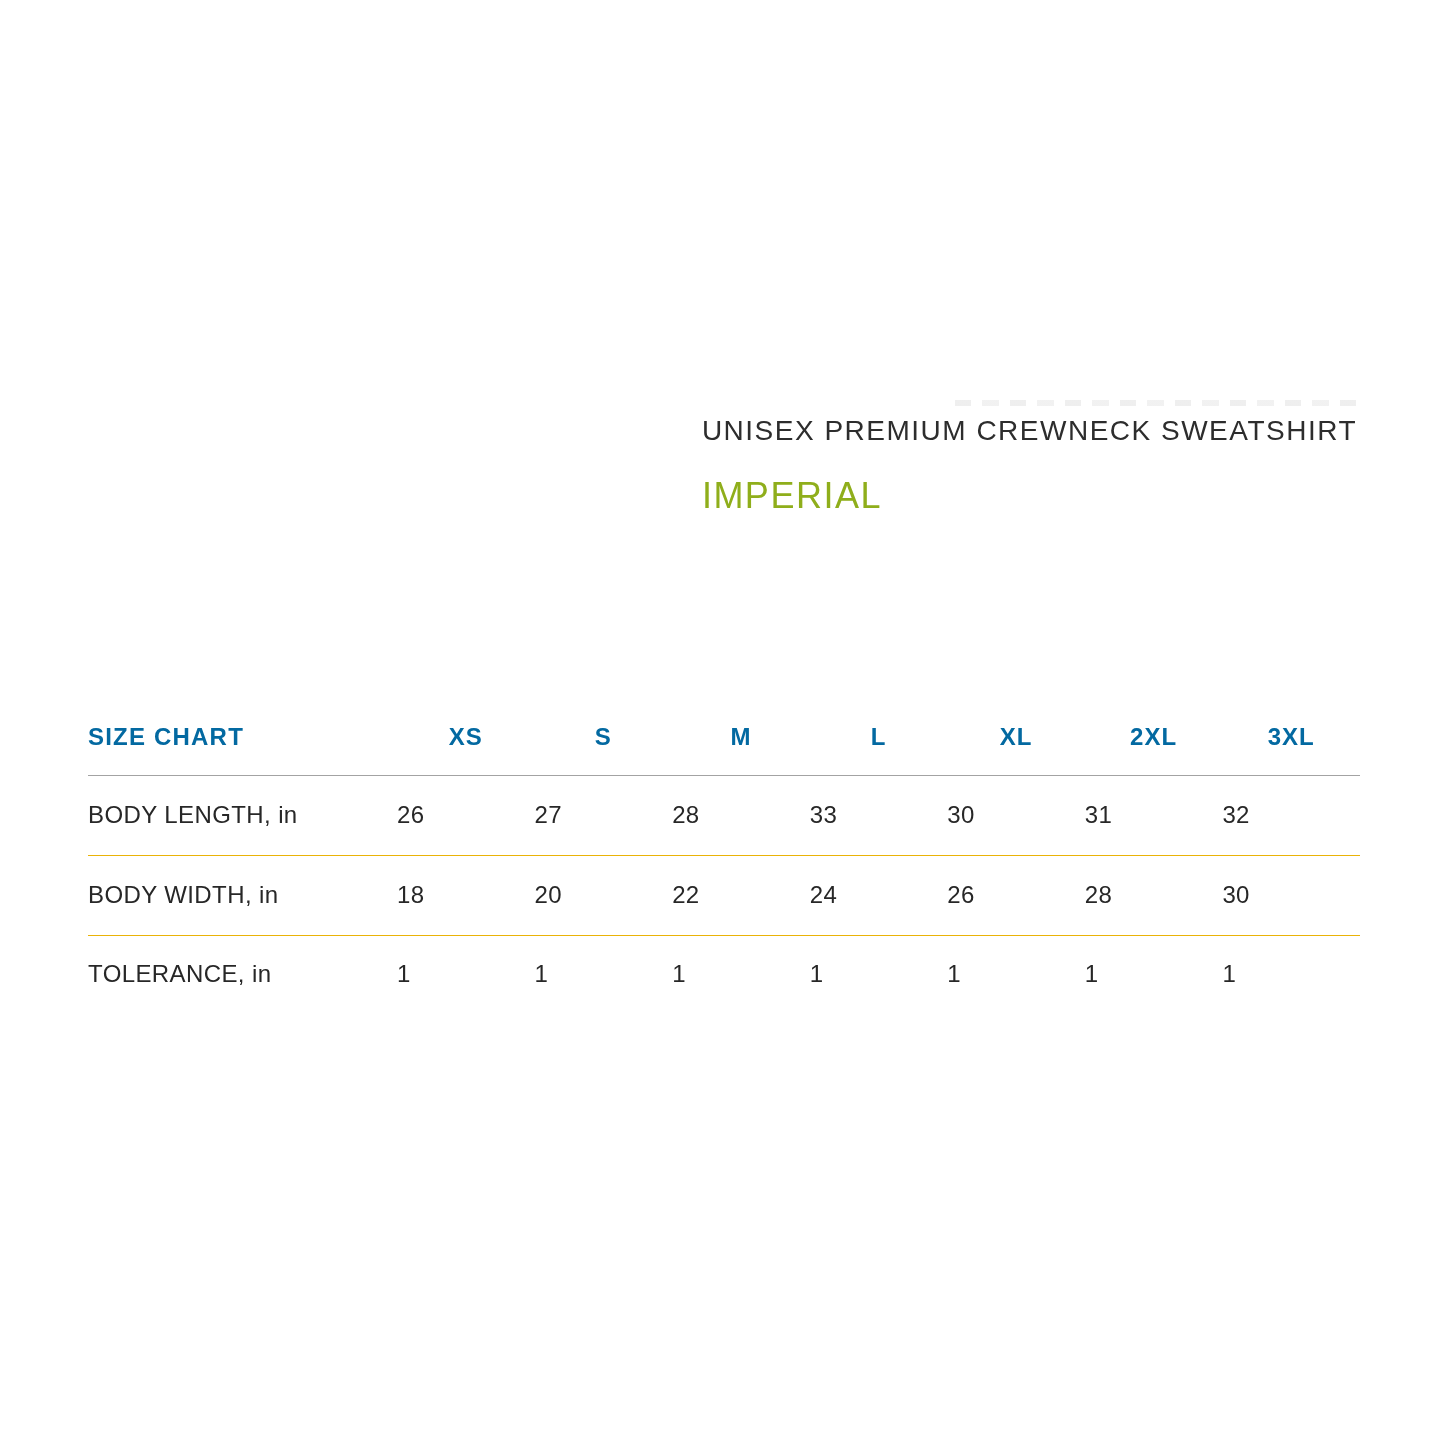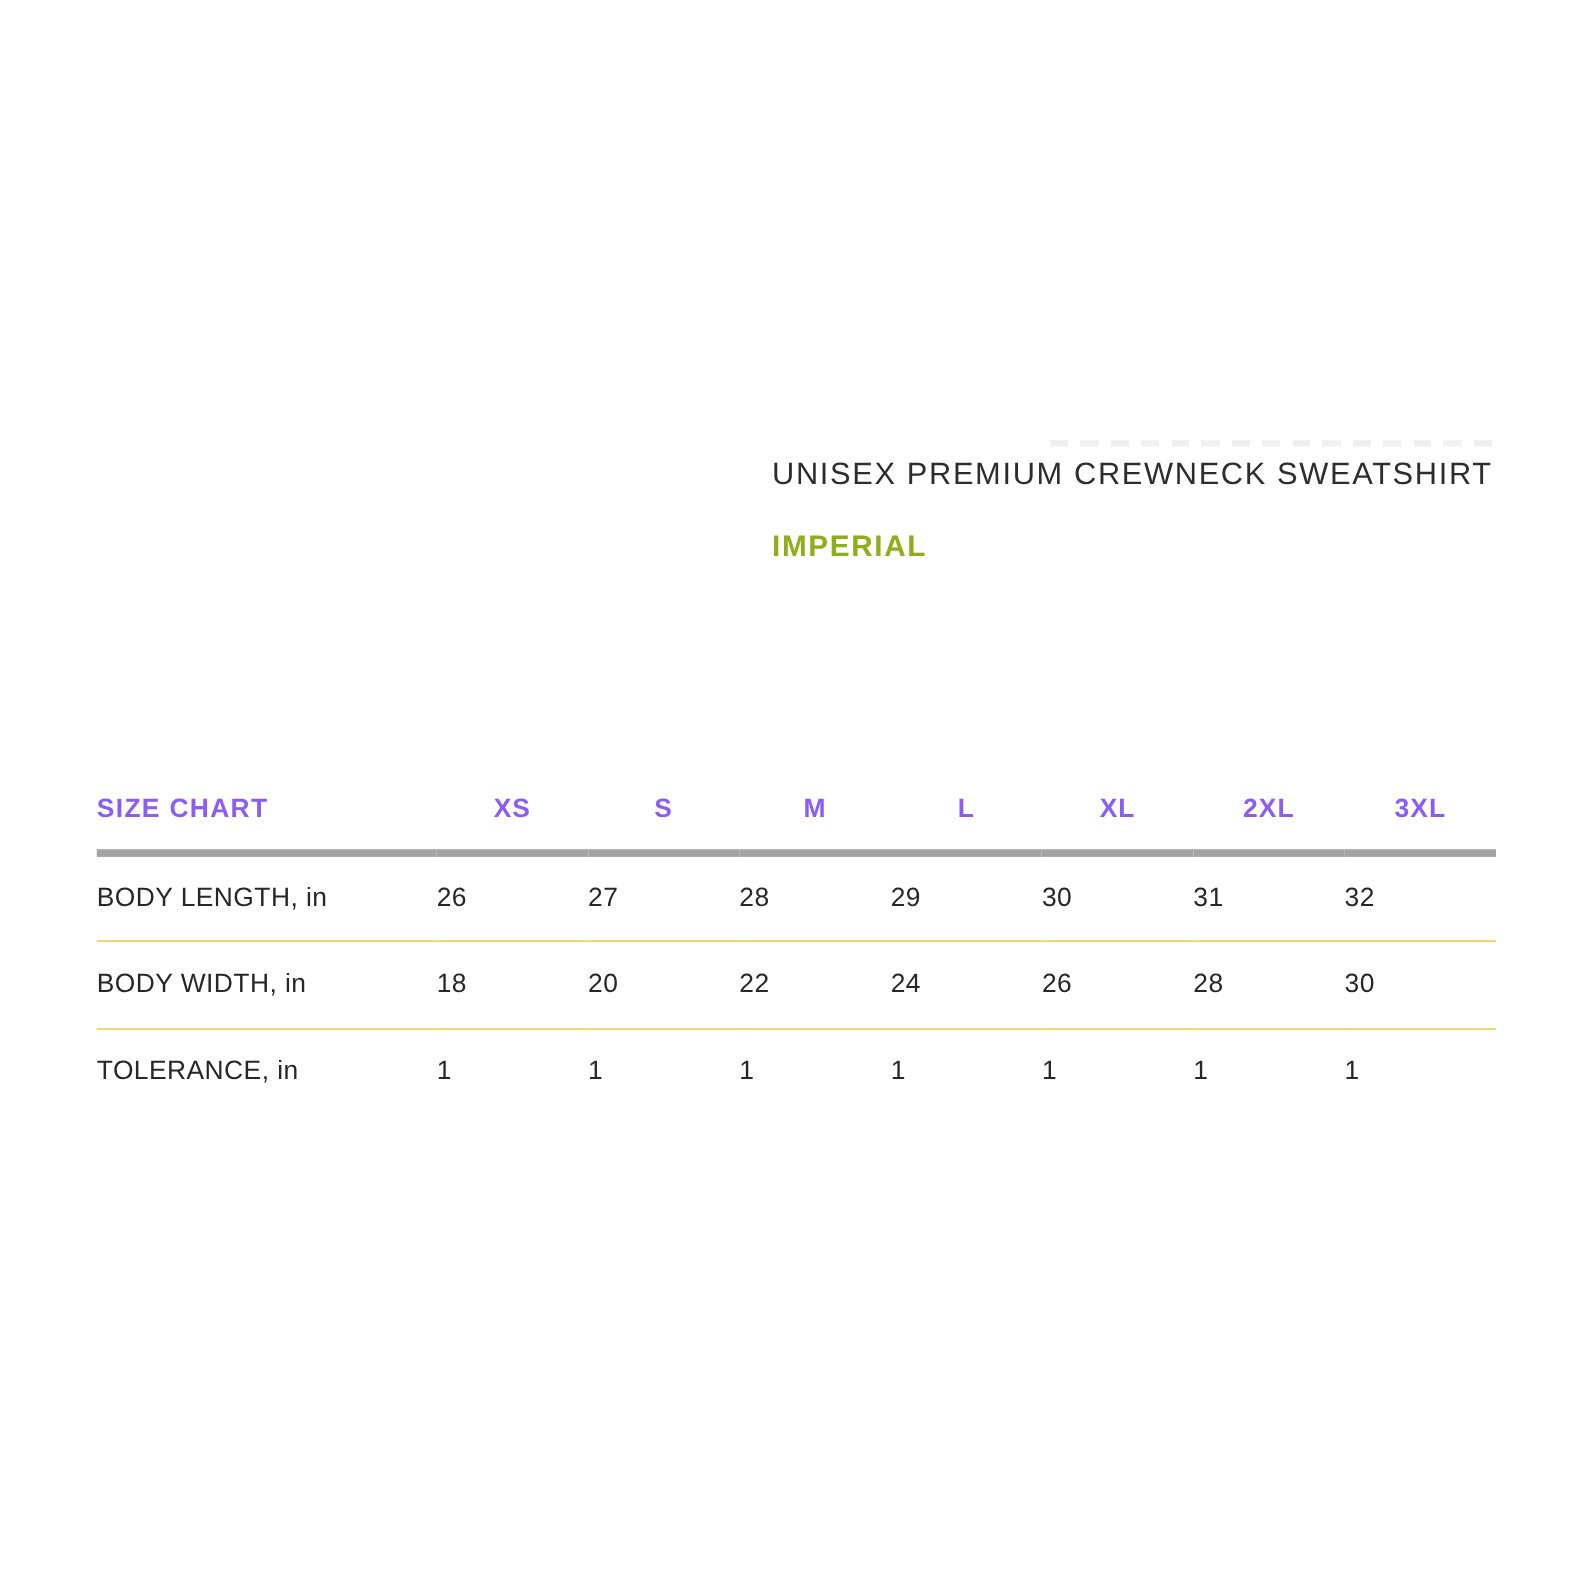--- a/index.html
+++ b/index.html
@@ -36,22 +36,22 @@
   .product-title {
     font-size: 28px;
     font-weight: 400;
     letter-spacing: 1.5px;
     line-height: 34px;
     color: #2d2d2d;
     white-space: nowrap;
   }
   .units-label {
     margin-top: 33px;
-    font-size: 27px;
-    font-weight: 700;
+    font-size: 36px;
+    font-weight: 400;
     letter-spacing: 1.5px;
     line-height: 30px;
     color: var(--accent);
     white-space: nowrap;
   }
 
   .table-wrap {
     position: absolute;
     left: 88px;
     top: 700px;
@@ -65,23 +65,23 @@
   table.size-chart col.label-col { width: 309px; }
   th, td {
     font-size: 24px;
     vertical-align: middle;
     padding: 0;
     white-space: nowrap;
   }
   thead th {
     font-weight: 700;
     letter-spacing: 1px;
-    color: #8b5cf6;
+    color: #0369a1;
     height: 75px;
-    border-bottom: 7px solid #a3a3a3;
+    border-bottom: 1px solid #a3a3a3;
   }
   thead th.label-cell {
     text-align: left;
     letter-spacing: 1.2px;
   }
   tbody td {
     font-weight: 400;
     color: #272727;
     letter-spacing: 0.4px;
     height: 80px;
@@ -127,21 +127,21 @@
         <th>2XL</th>
         <th>3XL</th>
       </tr>
     </thead>
     <tbody>
       <tr>
         <td class="label-cell">BODY LENGTH, in</td>
         <td>26</td>
         <td>27</td>
         <td>28</td>
-        <td>29</td>
+        <td>33</td>
         <td>30</td>
         <td>31</td>
         <td>32</td>
       </tr>
       <tr>
         <td class="label-cell">BODY WIDTH, in</td>
         <td>18</td>
         <td>20</td>
         <td>22</td>
         <td>24</td>

